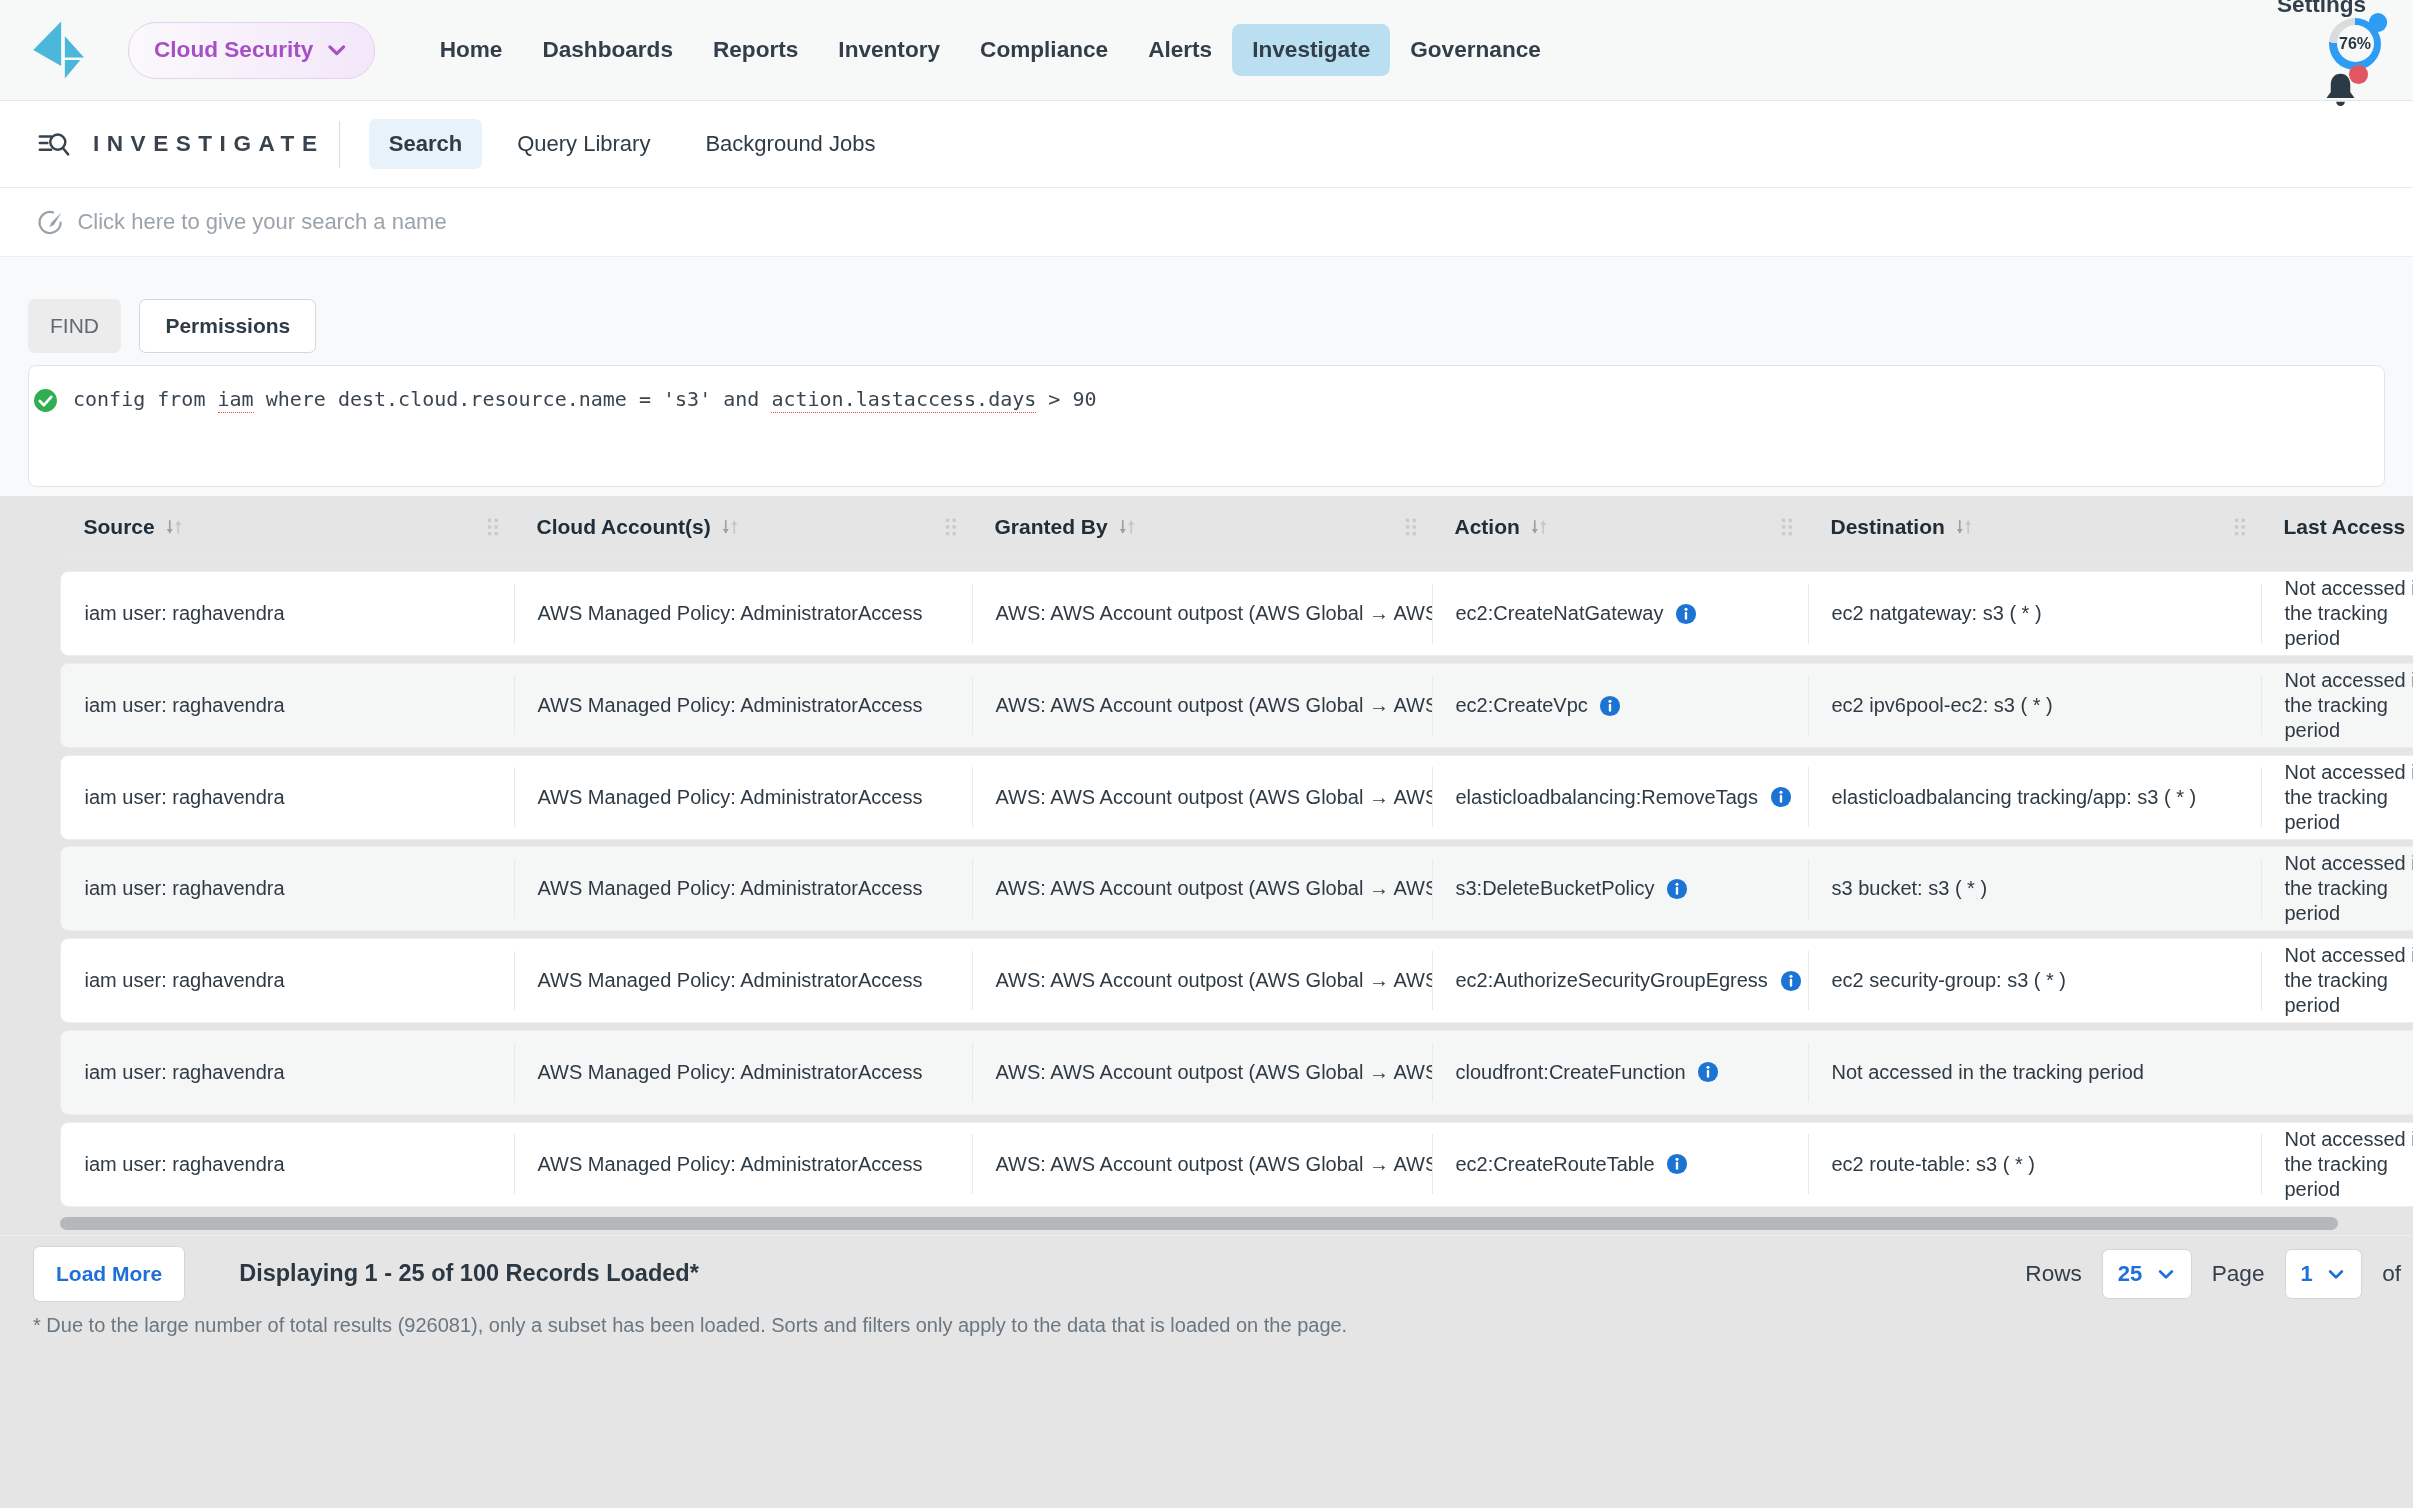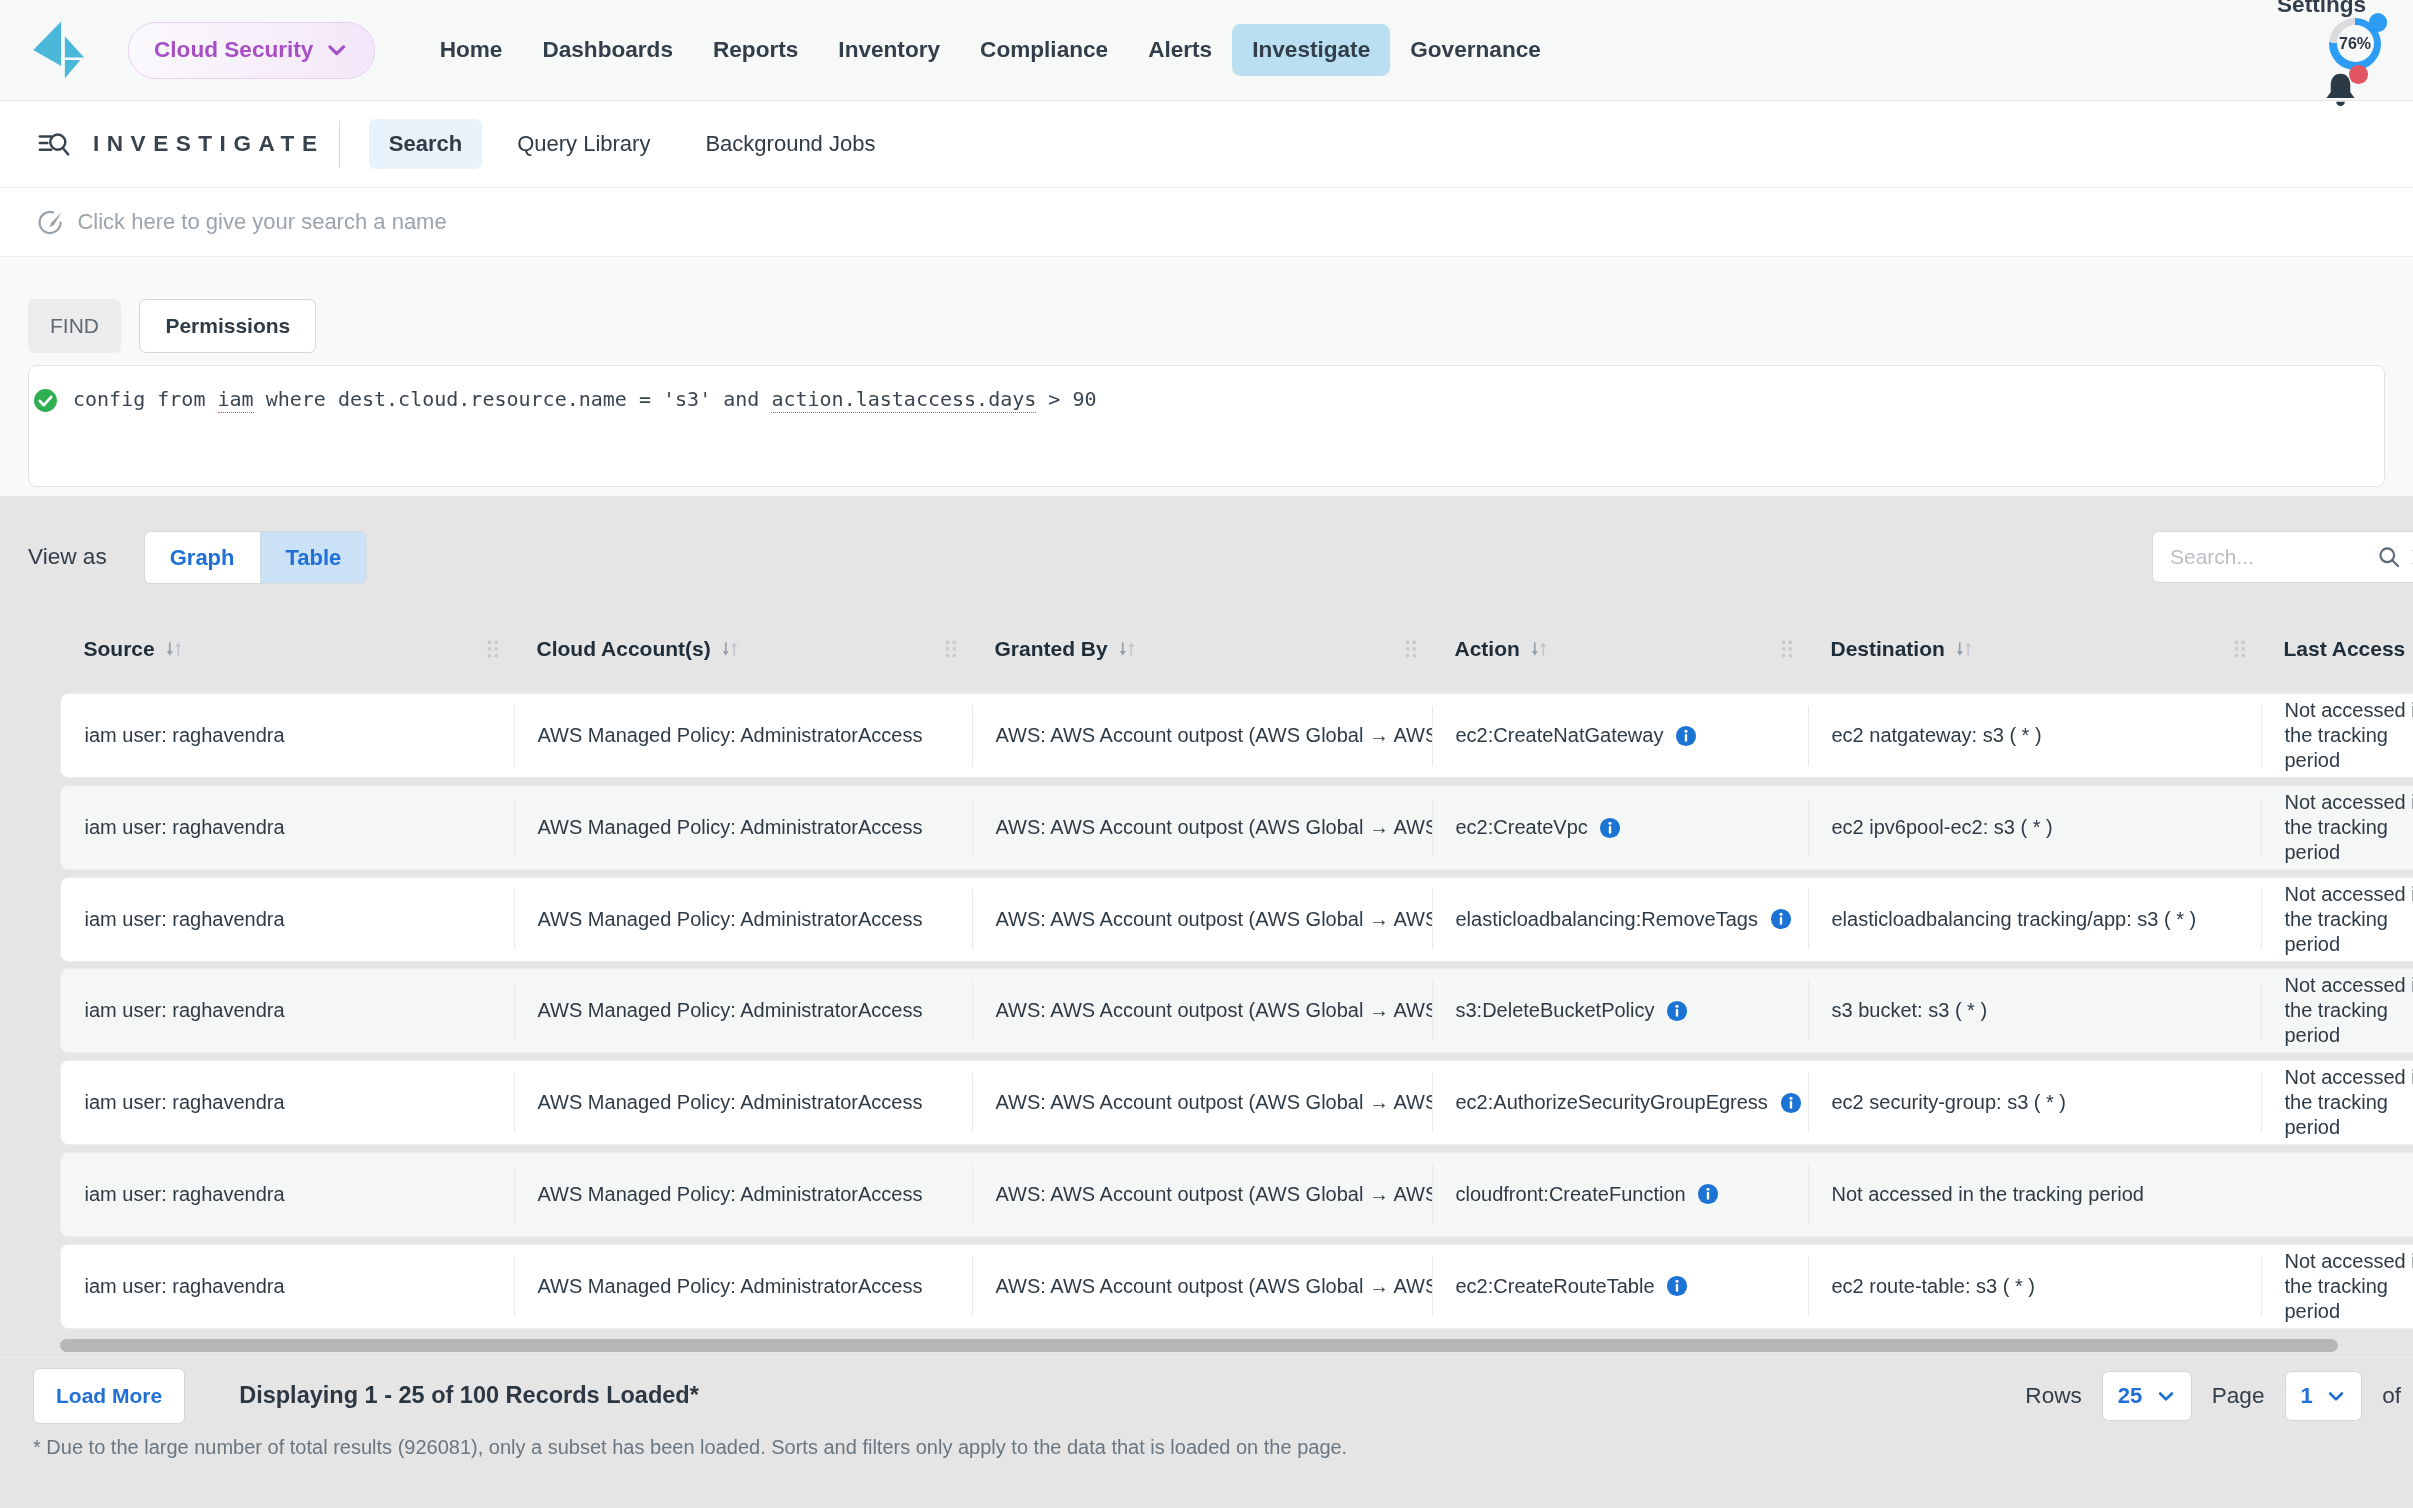--- a/index.html
+++ b/index.html
@@ -161,42 +161,20 @@
     </div>
     <div class="query-box">
       <svg width="25" height="25" viewBox="0 0 24 24" style="flex:none;margin-top:1.7px;">
         <circle cx="12" cy="12" r="11" fill="#2fae52"></circle>
         <polyline points="6.5,12.5 10.5,16.5 17.5,8.5" stroke="#fff" stroke-width="2.6" fill="none" stroke-linecap="round" stroke-linejoin="round"></polyline>
       </svg>
       <div class="query-text"><span>config from </span><span class="q-underline">iam</span><span> where dest.cloud.resource.name = 's3' and </span><span class="q-underline">action.lastaccess.days</span><span> &gt; 90</span></div>
     </div>
   </div>
 
-  <div class="viewas-row">
-    <span class="viewas-label">View as</span>
-    <div class="toggle">
-        <div class="toggle-opt">Graph</div>
-        <div class="toggle-opt active">Table</div>
-      </div>
-    <div class="tsearch">
-      <input type="text" placeholder="Search..." style="">
-      <span class="sicon">
-        <svg width="23.5" height="23.5" viewBox="0 0 24 24" fill="none" stroke="#5d6874" stroke-width="2.2" stroke-linecap="round">
-            <circle cx="10.5" cy="10.5" r="7"></circle>
-            <line x1="16" y1="16" x2="21.5" y2="21.5"></line>
-          </svg>
-      </span>
-      <span class="sicon">
-        <svg width="22" height="22" viewBox="0 0 24 24" stroke="#9aa2a9" stroke-width="2.4" stroke-linecap="round">
-            <line x1="5" y1="5" x2="19" y2="19"></line>
-            <line x1="19" y1="5" x2="5" y2="19"></line>
-          </svg>
-      </span>
-    </div>
-  </div>
 
   <div class="table-wrap">
     <div class="thead grid">
         <div class="hcell hdiv">
           <span>Source</span>
           <span class="sort">
             <svg width="22" height="22" viewBox="0 0 26 26" fill="none">
               <path d="M8 5v13" stroke="#99a1a8" stroke-width="2"></path>
               <path d="M4.5 15.5 L11.5 15.5 L8 21z" fill="#99a1a8"></path>
               <path d="M18 21V8" stroke="#c2c8cd" stroke-width="2"></path>

